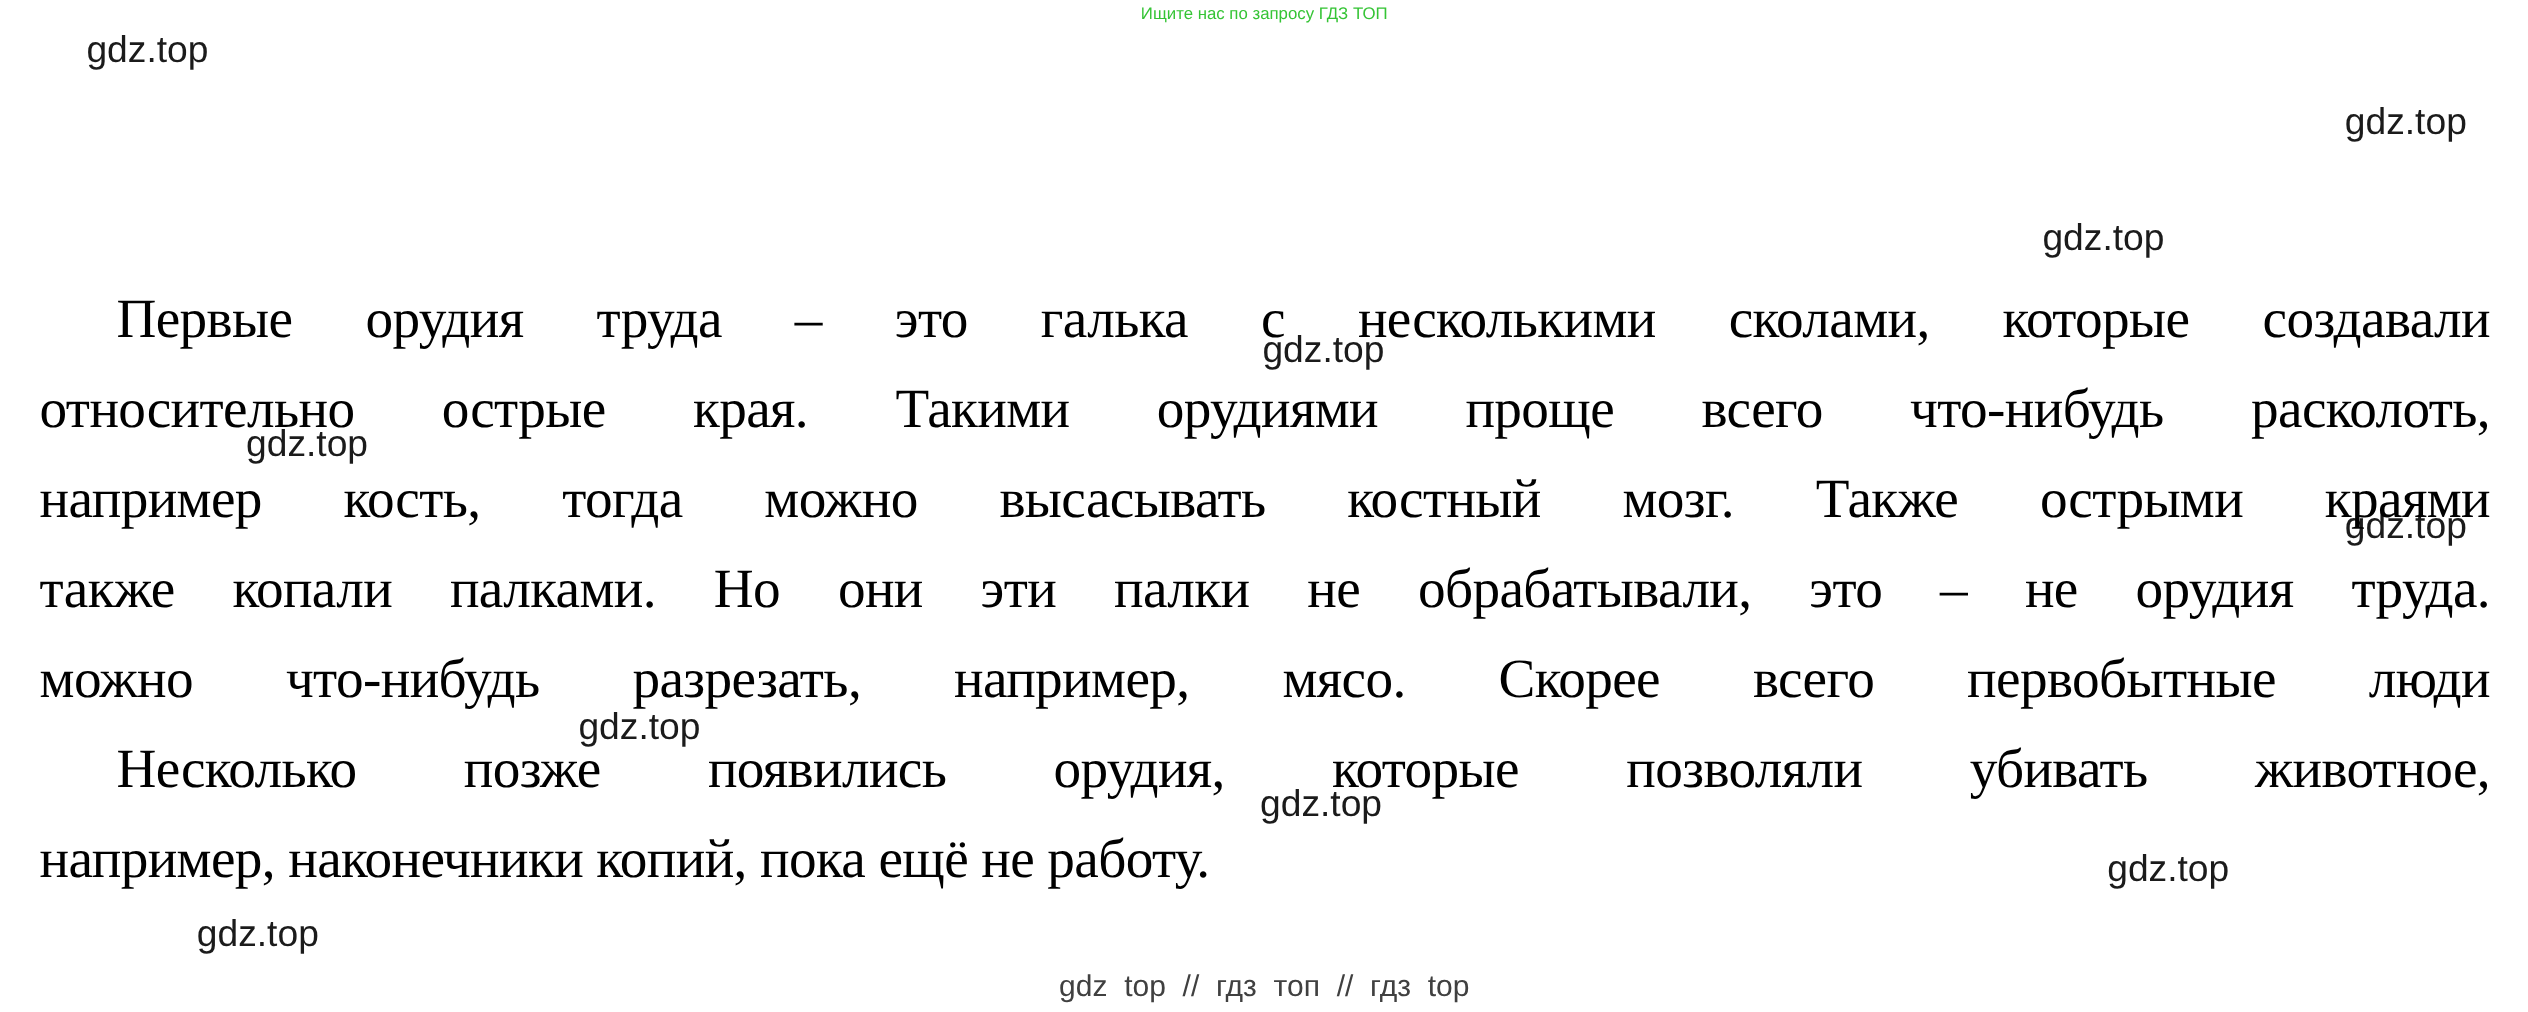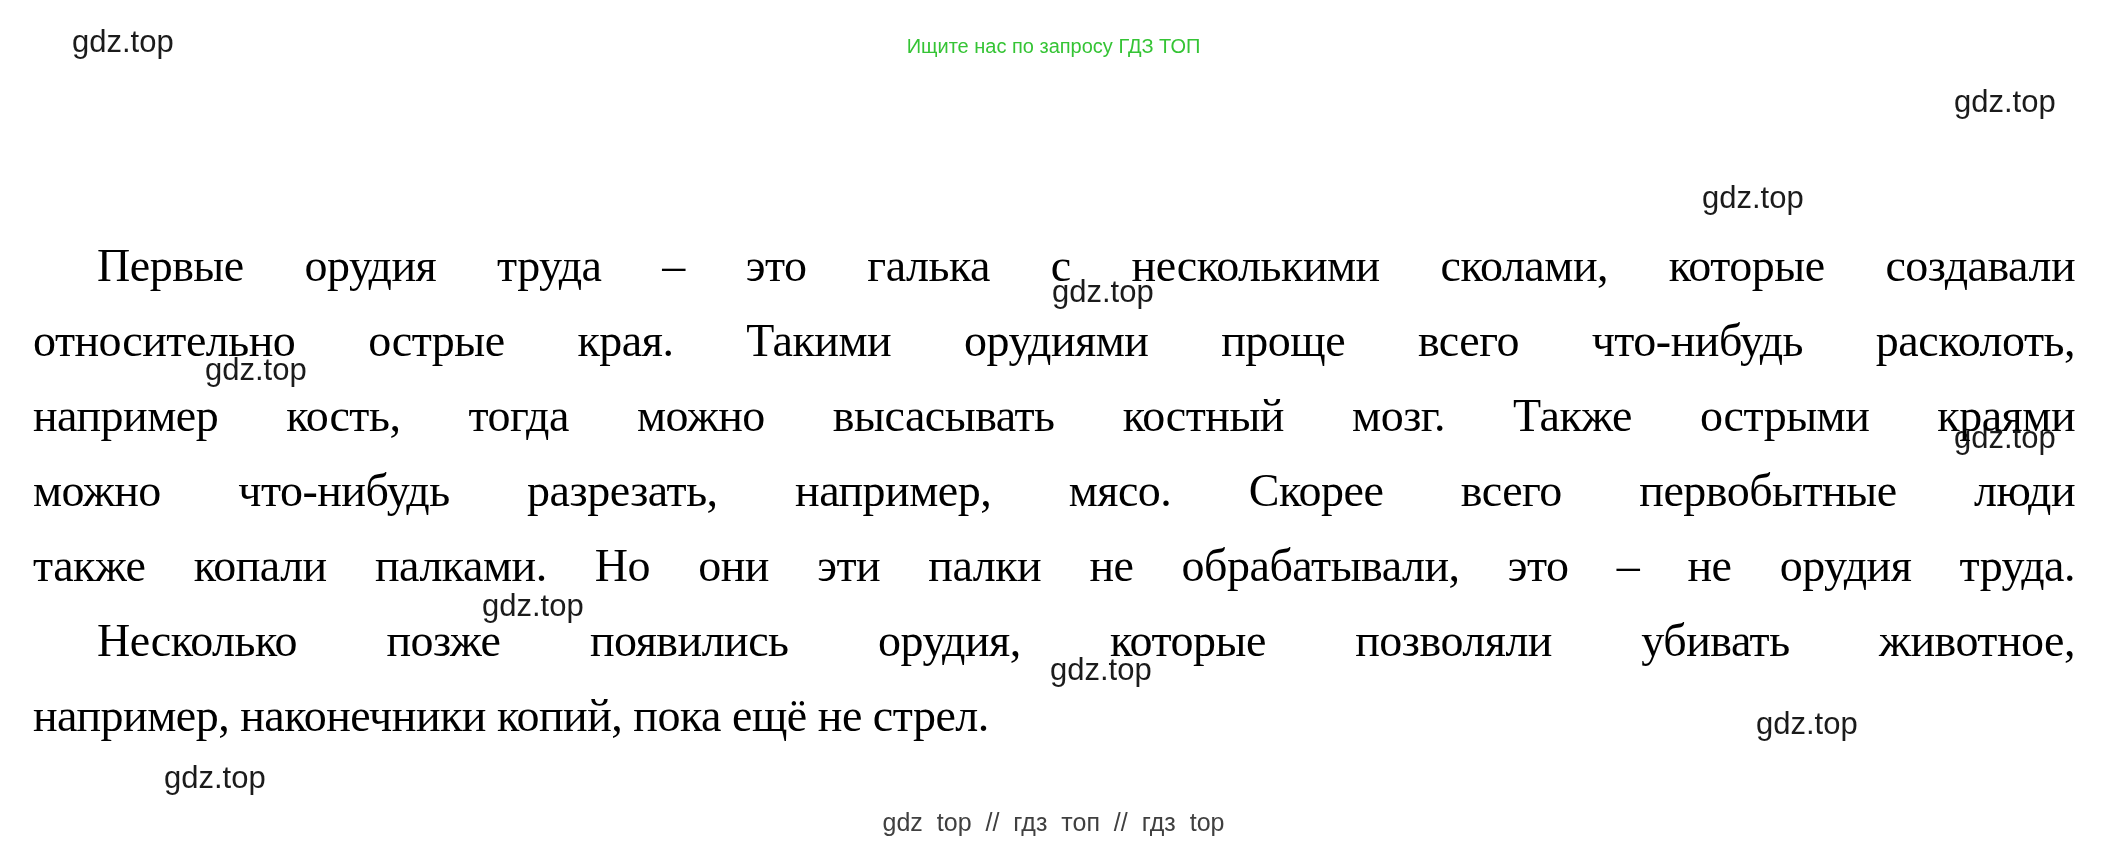--- a/index.html
+++ b/index.html
@@ -8,23 +8,22 @@
     width:2107px;height:843px;
     background:#ffffff;
     overflow:hidden;
     font-family:"Liberation Serif", serif;
     color:#000;
   }
   .banner{
     position:absolute;top:3px;left:0;width:100%;
     text-align:center;
     font-family:"Liberation Sans", sans-serif;
-    font-size:20px;
+    font-size:14px;
     color:#35c435;
-    margin-top:32px;
   }
   .heading{
     position:absolute;left:103px;top:48px;right:60px;
     font-weight:bold;
     font-size:48px;
     line-height:75px;
     letter-spacing:-0.5px;
   }
   .bodytext{
     position:absolute;left:33px;right:32px;top:228px;
@@ -72,21 +71,21 @@
   <div class="watermark" style="left:482px;top:588px;">gdz.top</div>
   <div class="watermark" style="left:1050px;top:652px;">gdz.top</div>
   <div class="watermark" style="left:1756px;top:706px;">gdz.top</div>
   <div class="watermark" style="left:164px;top:760px;">gdz.top</div>
 
 
   <div class="bodytext">
     <div class="tline indent">Первые орудия труда – это галька с несколькими сколами, которые создавали</div>
     <div class="tline">относительно острые края. Такими орудиями проще всего что-нибудь расколоть,</div>
     <div class="tline">например кость, тогда можно высасывать костный мозг. Также острыми краями</div>
+    <div class="tline">также копали палками. Но они эти палки не обрабатывали, это – не орудия труда.</div>
     <div class="tline">можно что-нибудь разрезать, например, мясо. Скорее всего первобытные люди</div>
-    <div class="tline">также копали палками. Но они эти палки не обрабатывали, это – не орудия труда.</div>
     <div class="tline indent">Несколько позже появились орудия, которые позволяли убивать животное,</div>
-    <div class="tline lastline">например, наконечники копий, пока ещё не стрел.</div>
+    <div class="tline lastline">например, наконечники копий, пока ещё не работу.</div>
   </div>
 
   <div class="footer">gdz top  //  гдз топ  //  гдз top</div>
 
 </div>
 
 </body></html>

